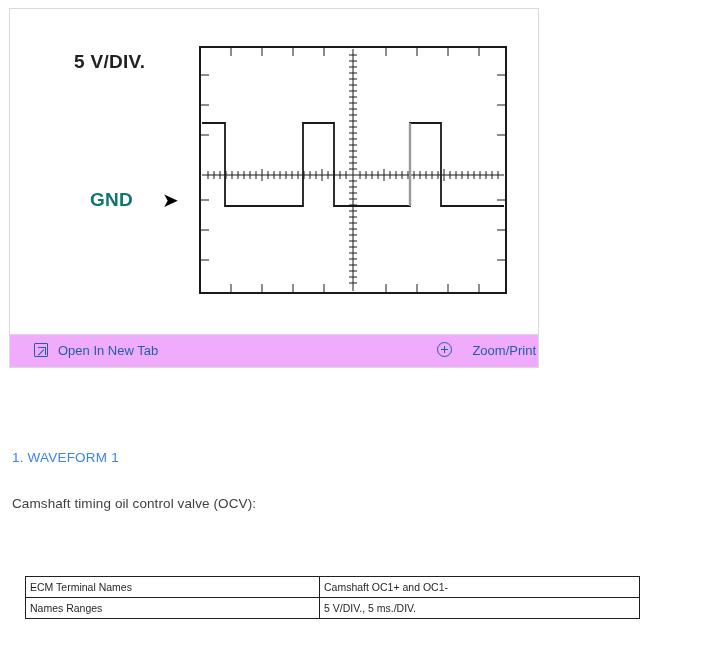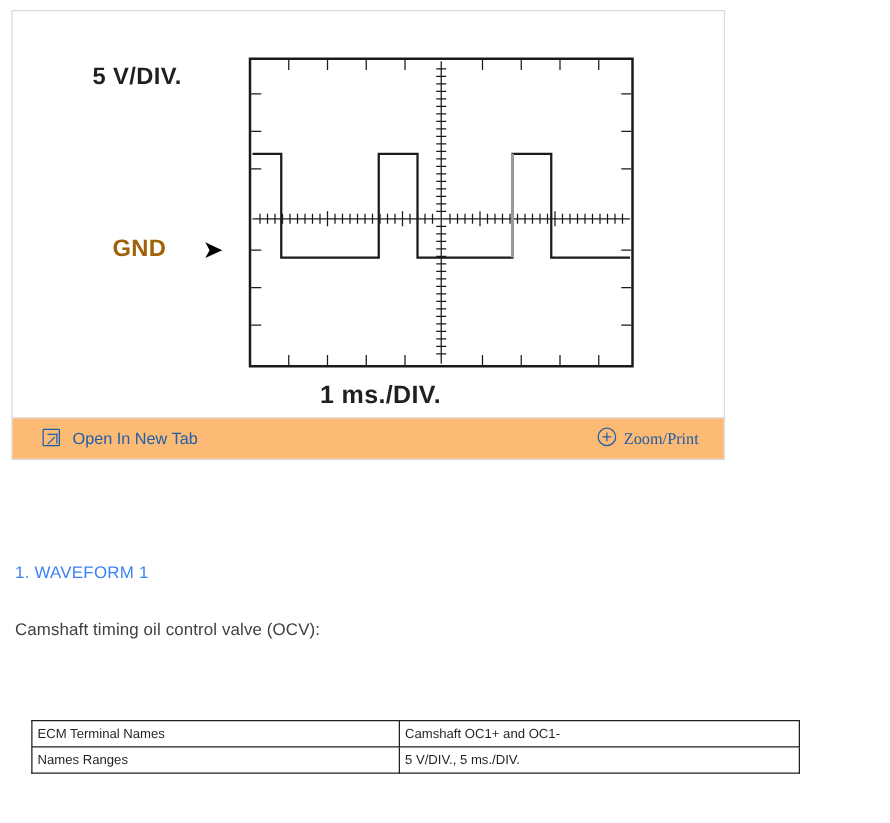--- a/index.html
+++ b/index.html
@@ -14,21 +14,21 @@
     color: #231f20;
     position: relative;
     overflow: hidden;
   }
 
   
   .figure-panel {
     position: absolute;
     left: 9px;
     top: 8px;
-    width: 571px;
+    width: 530px;
     height: 360px;
     background: #ffffff;
     border: 1px solid #d9d9d9;
     box-sizing: border-box;
   }
 
   .waveform-area {
     position: absolute;
     left: 0;
     top: 0;
@@ -47,21 +47,21 @@
     color: #231f20;
     letter-spacing: 0.3px;
   }
   .lbl-gnd {
     position: absolute;
     left: 80px;
     top: 180px;
     font-family: "Liberation Sans", sans-serif;
     font-size: 19px;
     font-weight: 700;
-    color: #a16207;
+    color: #0f766e;
     letter-spacing: 0.3px;
   }
   .lbl-gnd-arrow {
     position: absolute;
     left: 152px;
     top: 181px;
     font-size: 20px;
     line-height: 20px;
     color: #000;
   }
@@ -82,35 +82,35 @@
     top: 36px;
   }
 
   
   .figure-footer {
     position: absolute;
     left: 0;
     bottom: 0;
     width: 100%;
     height: 33px;
-    background: #fdba74;
+    background: #f0abfc;
     border-top: 1px solid #d9d9d9;
     box-sizing: border-box;
   }
   .foot-link {
     position: absolute;
     top: 8px;
     font-size: 13px;
     color: #1f5fa9;
     text-decoration: none;
     cursor: pointer;
     white-space: nowrap;
   }
   .open-tab { left: 48px; }
-  .zoom-print { right: 20px; font-family: Liberation Serif, serif; }
+  .zoom-print { right: 2px; }
 
   .icon-newtab {
     position: absolute;
     left: 24px;
     top: 8px;
     width: 14px;
     height: 14px;
     border: 1px solid #1f5fa9;
     box-sizing: border-box;
     border-radius: 1px;
@@ -206,21 +206,20 @@
 </head>
 <body>
 
 <div class="figure-panel">
 
   <div class="waveform-area">
 
     <div class="lbl-vdiv">5 V/DIV.</div>
     <div class="lbl-gnd">GND</div>
     <div class="lbl-gnd-arrow">➤</div>
-    <div class="lbl-msdiv">1 ms./DIV.</div>
 
     <svg class="scope-svg" width="310" height="250" viewBox="0 0 310 250">
 
       <rect x="2" y="2" width="306" height="246" fill="#ffffff" stroke="#1a1a1a" stroke-width="2"></rect>
 
       <g stroke="#1a1a1a" stroke-width="1">
         <line x1="33" y1="3" x2="33" y2="11"></line>
         <line x1="64" y1="3" x2="64" y2="11"></line>
         <line x1="95" y1="3" x2="95" y2="11"></line>
         <line x1="126" y1="3" x2="126" y2="11"></line>

